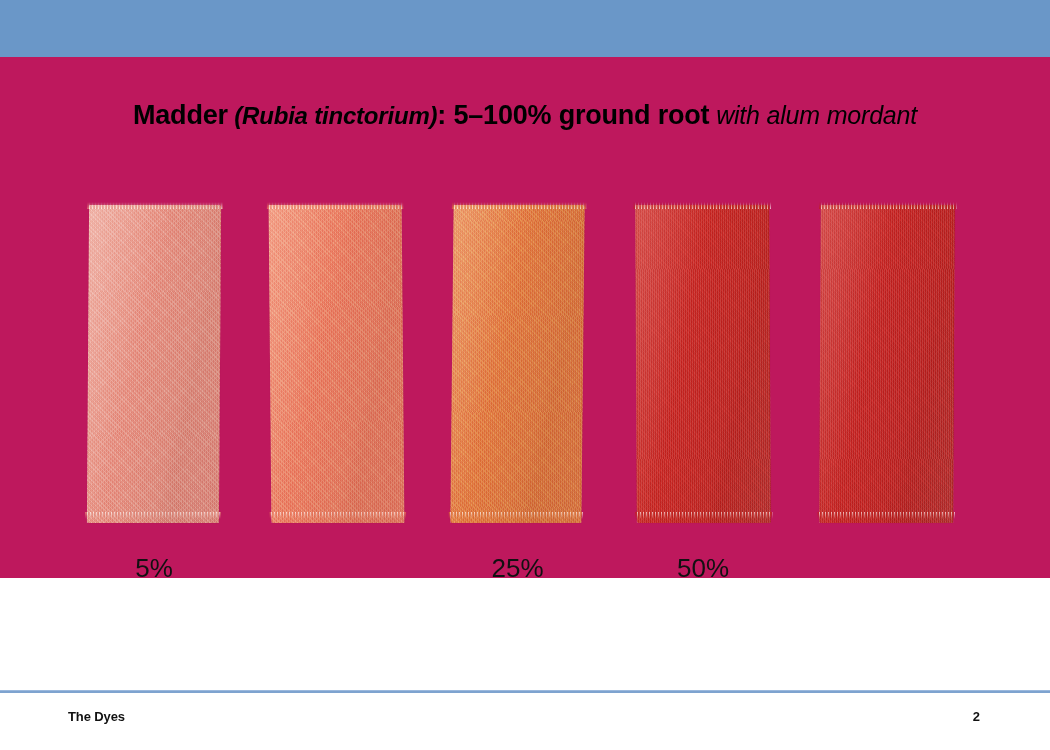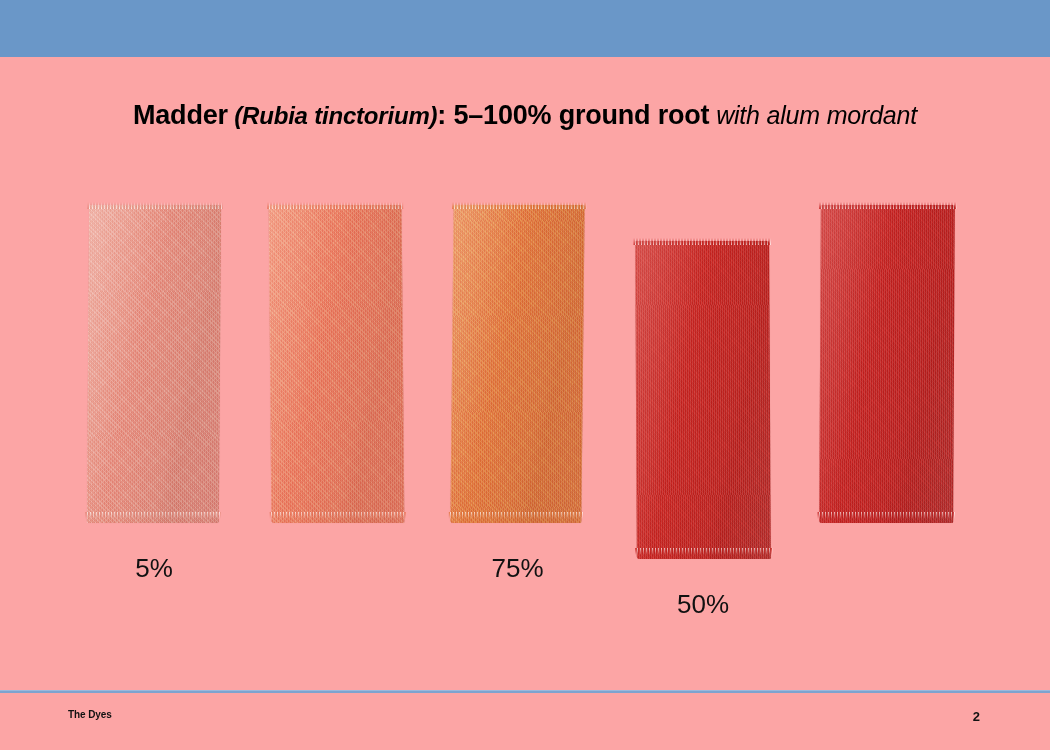--- a/index.html
+++ b/index.html
@@ -13,22 +13,22 @@
     background: #ffffff;
     font-family: "Liberation Sans", sans-serif;
     overflow: hidden;
     position: relative;
   }
 
   .slide {
     position: absolute;
     inset: 0;
     width: 1050px;
-    height: 750px;
-    background: #fca5a5;
+    height: 578px;
+    background: #be185d;
   }
 
   
   .top-banner {
     position: absolute;
     top: 0;
     left: 0;
     width: 1050px;
     height: 57px;
     background: #6a97c8;
@@ -159,21 +159,21 @@
     width: 1050px;
     height: 3px;
     background: #7ea3cf;
     border-top: 1px solid #9ab8dd;
     box-sizing: border-box;
   }
   .footer-left {
     position: absolute;
     left: 68px;
     top: 709px;
-    font-size: 10px;
+    font-size: 13px;
     font-weight: bold;
     color: #111111;
     letter-spacing: -0.1px;
   }
   .footer-right {
     position: absolute;
     right: 70px;
     top: 709px;
     font-size: 13px;
     font-weight: bold;
@@ -206,24 +206,24 @@
         <div class="fray top" style="background: repeating-linear-gradient(90deg, rgb(232, 118, 90) 0px, rgb(232, 118, 90) 2px, rgba(255, 255, 255, 0.85) 2px, rgba(255, 255, 255, 0.85) 3px); mask-image: linear-gradient(rgba(0, 0, 0, 0) 0%, rgba(0, 0, 0, 0.9) 100%);"></div>
         <div class="fray bottom" style="background: repeating-linear-gradient(90deg, rgb(232, 118, 90) 0px, rgb(232, 118, 90) 2px, rgba(255, 255, 255, 0.85) 2px, rgba(255, 255, 255, 0.85) 3px); mask-image: linear-gradient(to top, rgba(0, 0, 0, 0) 0%, rgba(0, 0, 0, 0.9) 100%);"></div>
       </div>
     </div>
 
     <div class="swatch-cell" style="left: 452px; width: 131px;">
       <div class="swatch" style="background: linear-gradient(103deg, rgb(232, 133, 75) 0%, rgb(223, 114, 56) 42%, rgb(223, 114, 56) 66%, rgb(207, 96, 41) 100%); transform: skewX(-0.6deg);">
         <div class="fray top" style="background: repeating-linear-gradient(90deg, rgb(223, 114, 56) 0px, rgb(223, 114, 56) 2px, rgba(255, 255, 255, 0.85) 2px, rgba(255, 255, 255, 0.85) 3px); mask-image: linear-gradient(rgba(0, 0, 0, 0) 0%, rgba(0, 0, 0, 0.9) 100%);"></div>
         <div class="fray bottom" style="background: repeating-linear-gradient(90deg, rgb(223, 114, 56) 0px, rgb(223, 114, 56) 2px, rgba(255, 255, 255, 0.85) 2px, rgba(255, 255, 255, 0.85) 3px); mask-image: linear-gradient(to top, rgba(0, 0, 0, 0) 0%, rgba(0, 0, 0, 0.9) 100%);"></div>
       </div>
-      <div class="swatch-label">75%</div>
-    </div>
-
-    <div class="swatch-cell" style="left: 636px; width: 134px; margin-top: 36px;">
+      <div class="swatch-label">25%</div>
+    </div>
+
+    <div class="swatch-cell" style="left: 636px; width: 134px;">
       <div class="swatch" style="background: linear-gradient(103deg, rgb(205, 47, 42) 0%, rgb(195, 34, 31) 42%, rgb(195, 34, 31) 66%, rgb(170, 26, 24) 100%); transform: skewX(0.3deg);">
         <div class="fray top" style="background: repeating-linear-gradient(90deg, rgb(195, 34, 31) 0px, rgb(195, 34, 31) 2px, rgba(255, 255, 255, 0.85) 2px, rgba(255, 255, 255, 0.85) 3px); mask-image: linear-gradient(rgba(0, 0, 0, 0) 0%, rgba(0, 0, 0, 0.9) 100%);"></div>
         <div class="fray bottom" style="background: repeating-linear-gradient(90deg, rgb(195, 34, 31) 0px, rgb(195, 34, 31) 2px, rgba(255, 255, 255, 0.85) 2px, rgba(255, 255, 255, 0.85) 3px); mask-image: linear-gradient(to top, rgba(0, 0, 0, 0) 0%, rgba(0, 0, 0, 0.9) 100%);"></div>
       </div>
       <div class="swatch-label">50%</div>
     </div>
 
     <div class="swatch-cell" style="left: 820px; width: 134px;">
       <div class="swatch" style="background: linear-gradient(103deg, rgb(203, 44, 42) 0%, rgb(192, 32, 31) 42%, rgb(192, 32, 31) 66%, rgb(167, 26, 25) 100%); transform: skewX(-0.3deg);">
         <div class="fray top" style="background: repeating-linear-gradient(90deg, rgb(192, 32, 31) 0px, rgb(192, 32, 31) 2px, rgba(255, 255, 255, 0.85) 2px, rgba(255, 255, 255, 0.85) 3px); mask-image: linear-gradient(rgba(0, 0, 0, 0) 0%, rgba(0, 0, 0, 0.9) 100%);"></div>

